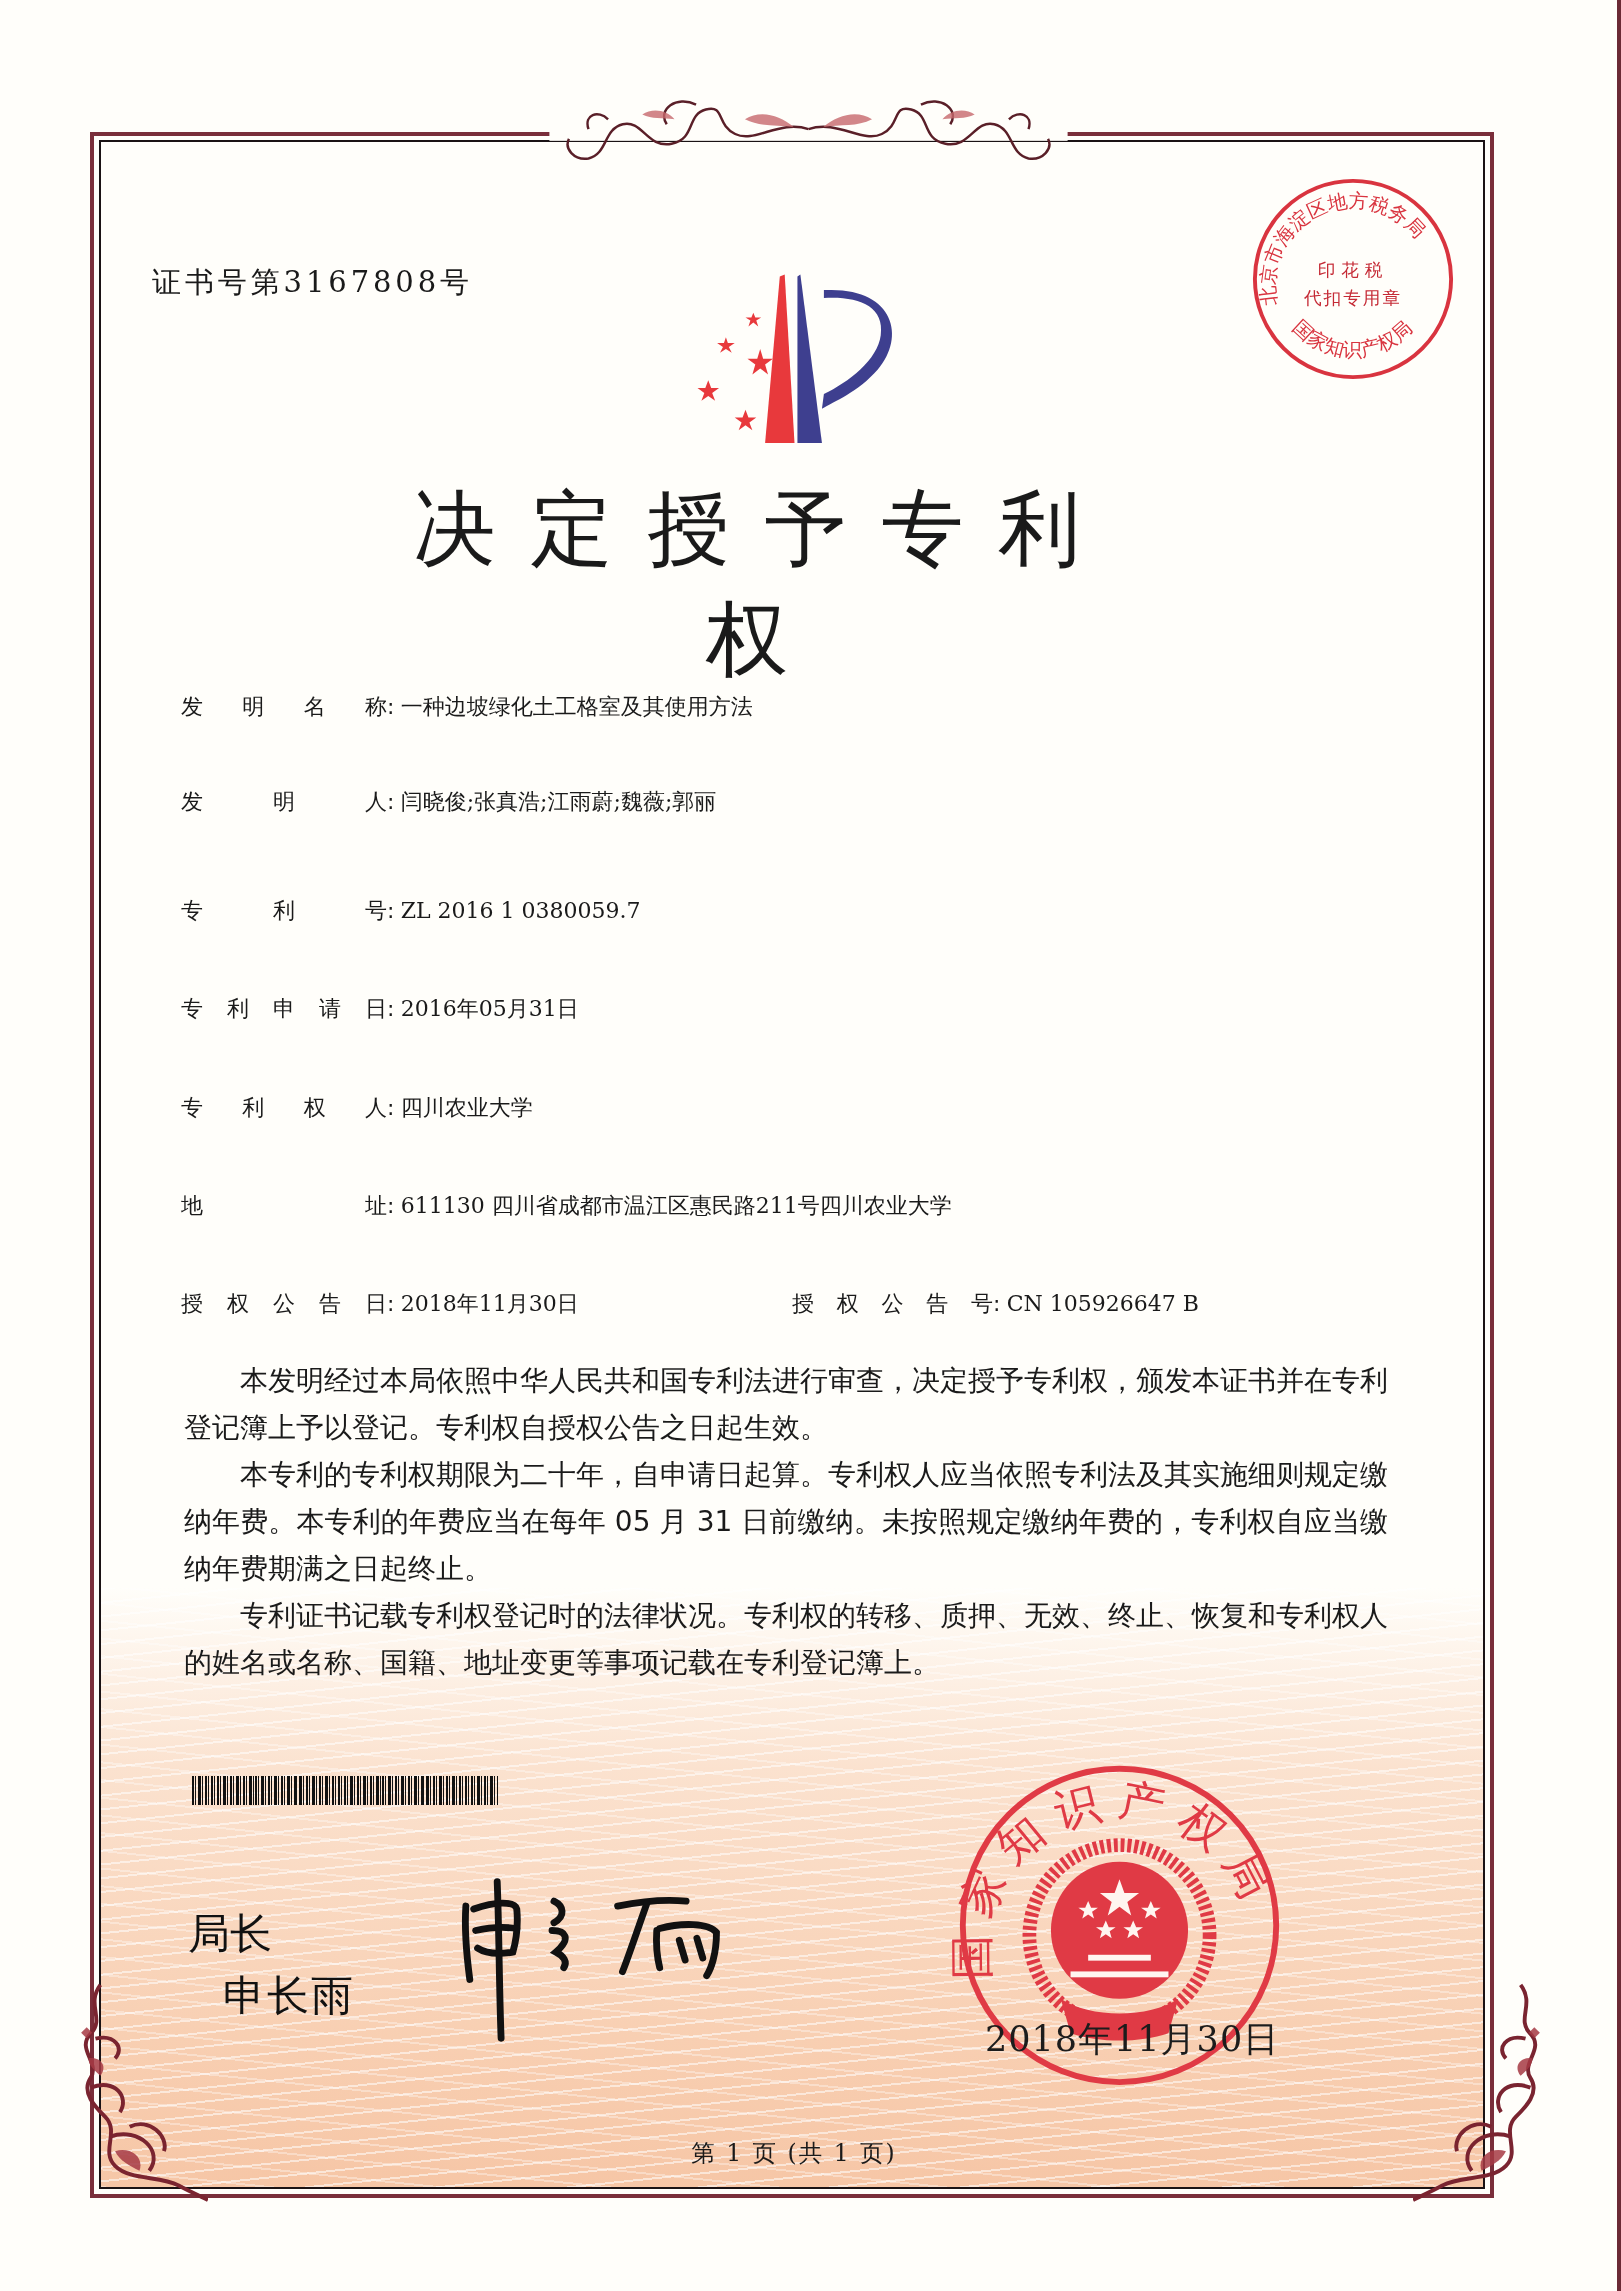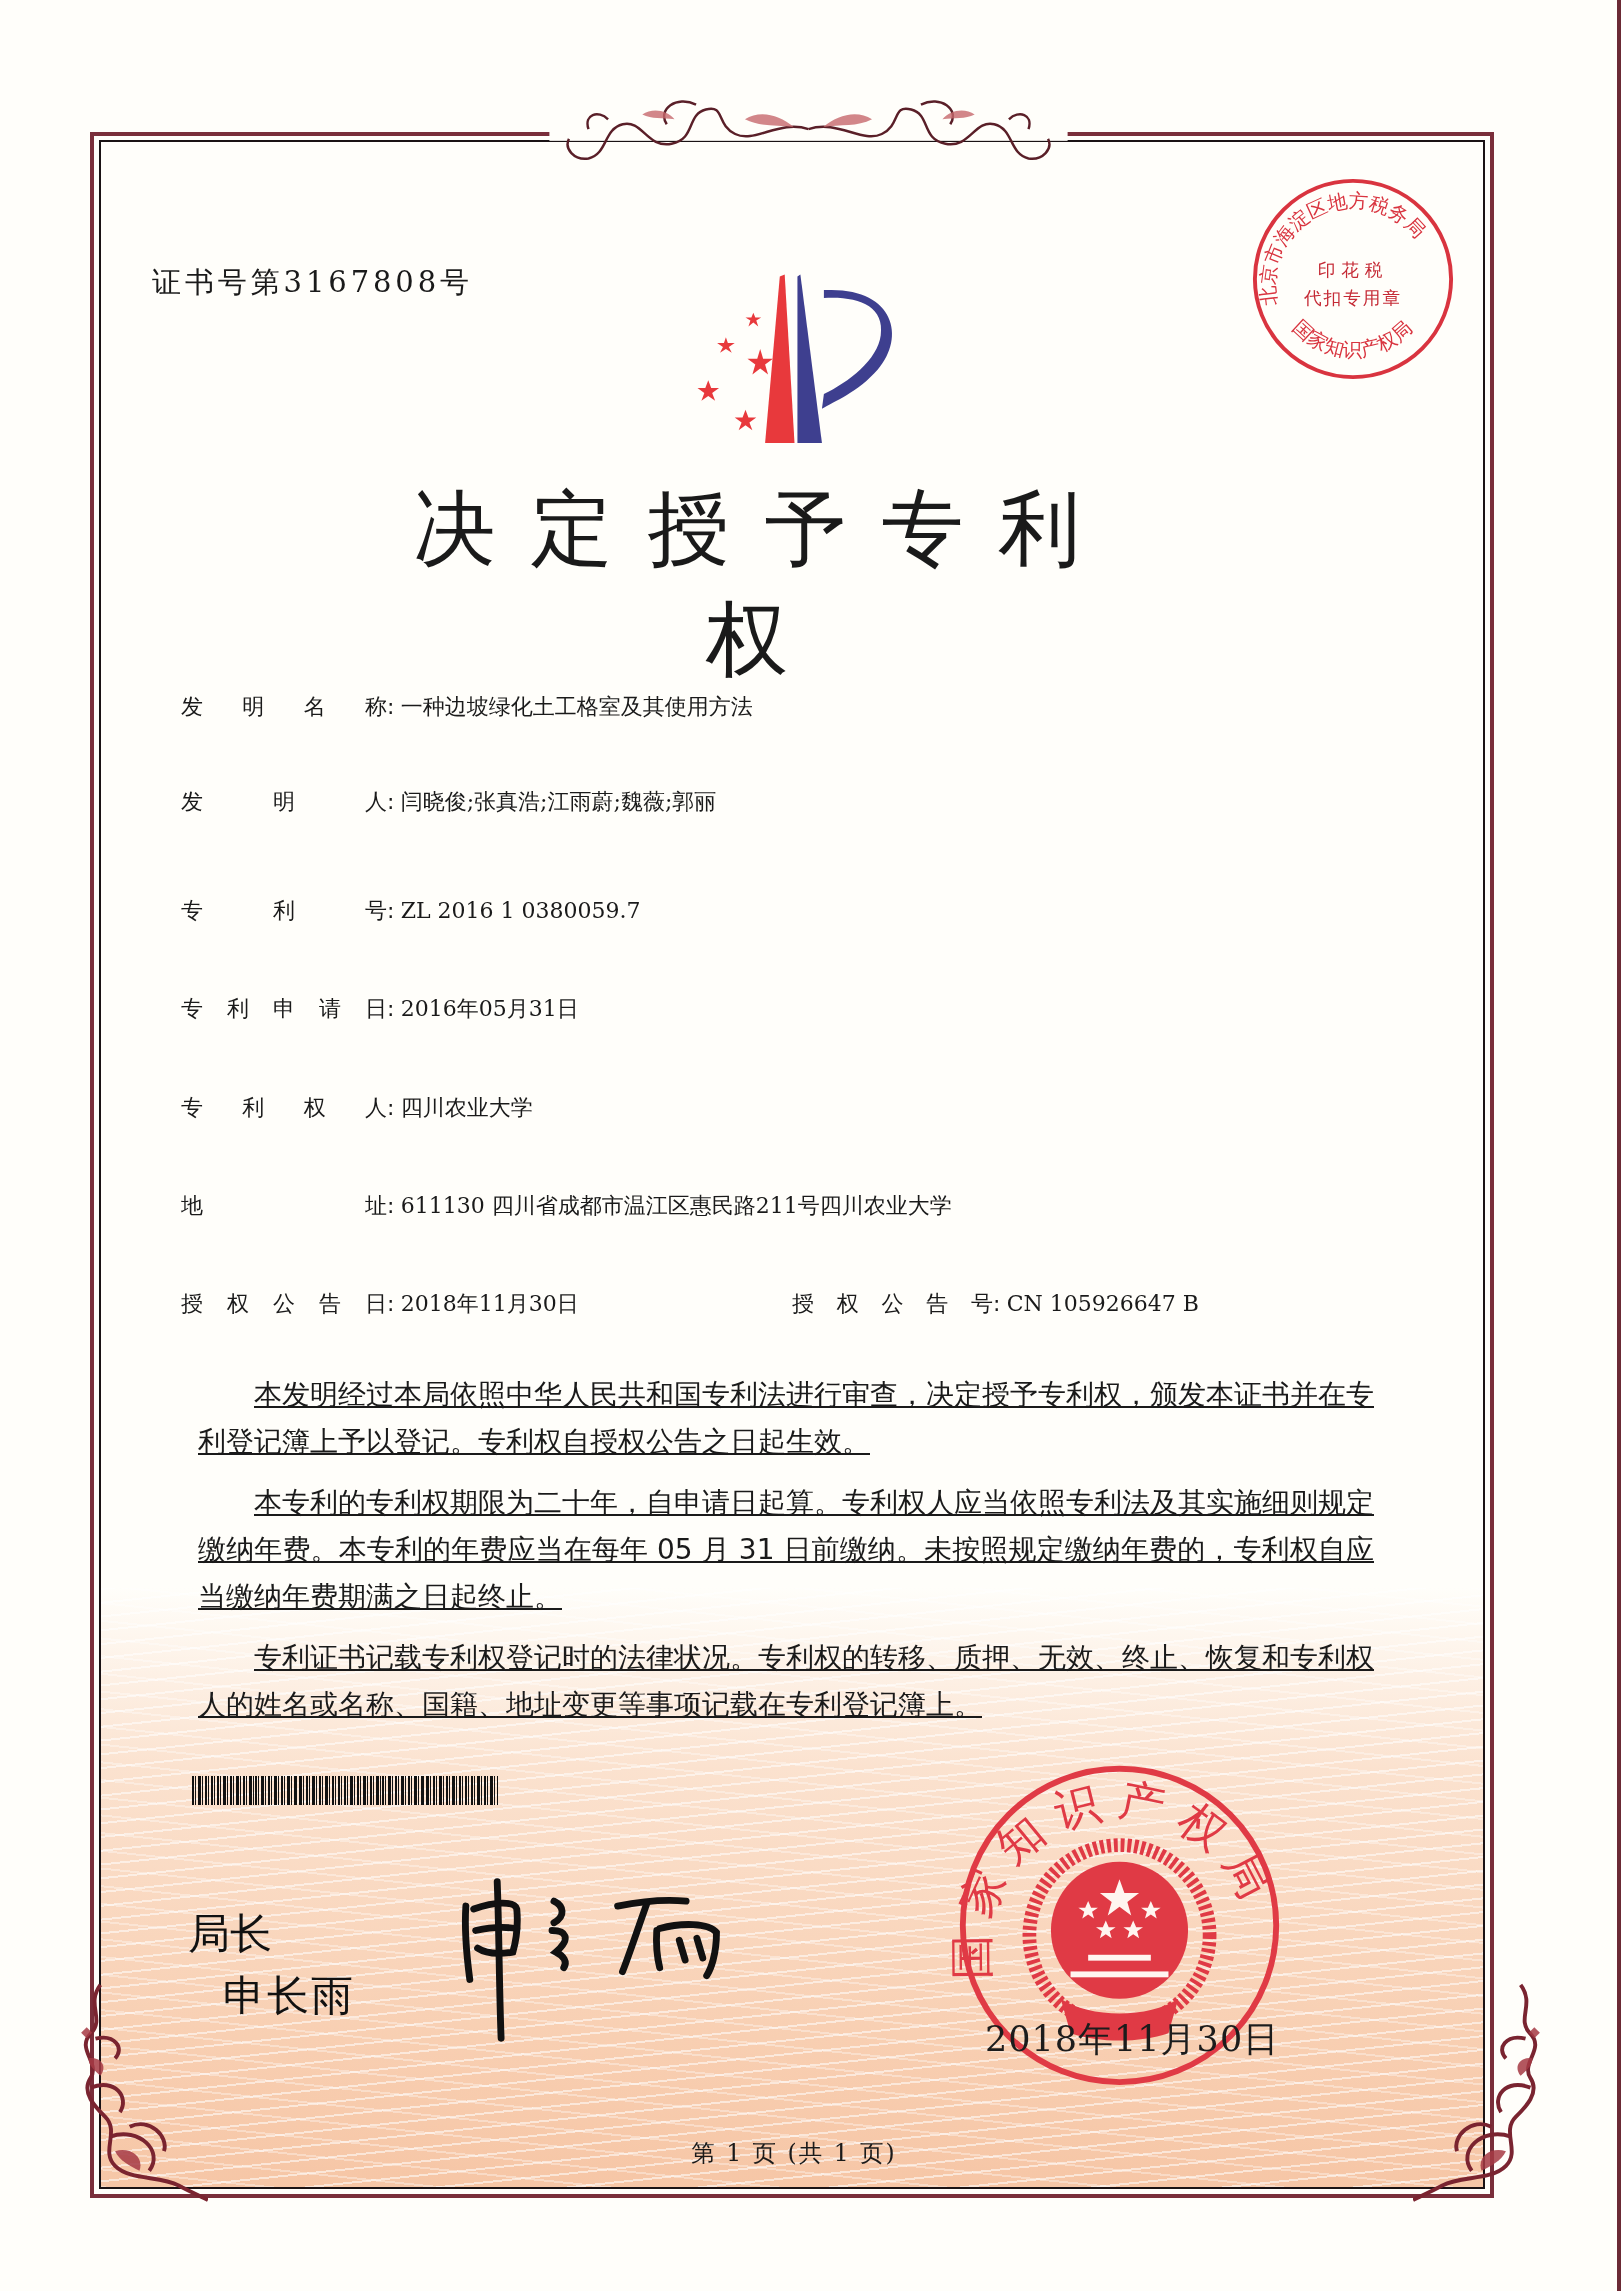--- a/index.html
+++ b/index.html
@@ -77,21 +77,21 @@
     .f-grant   { top: 1289px; }
     .f-pub     { top: 1289px; left: 792px; }
     .f-pub .label { width: 201px; }
 
     .body-text {
       position: absolute; left: 184px; top: 1357px; width: 1204px;
       font-size: 28px; line-height: 47px;
       font-family: "DejaVu Sans", "Liberation Sans", sans-serif;
       text-align: justify;
     }
-    .body-text p { margin: 14px; text-indent: 2em; text-decoration: underline; }
+    .body-text p { margin: 0; text-indent: 2em; }
 
     .barcode {
       position: absolute; left: 192px; top: 1776px; width: 306px; height: 29px;
       background: repeating-linear-gradient(90deg,
         #111 0 2px, transparent 2px 2.9px, #111 2.9px 3.9px, transparent 3.9px 5.9px,
         #111 5.9px 8.8px, transparent 8.8px 9.8px, #111 9.8px 10.8px, transparent 10.8px 12.7px);
     }
 
     .director-title, .director-name {
       position: absolute; left: 188px; font-size: 42px;

